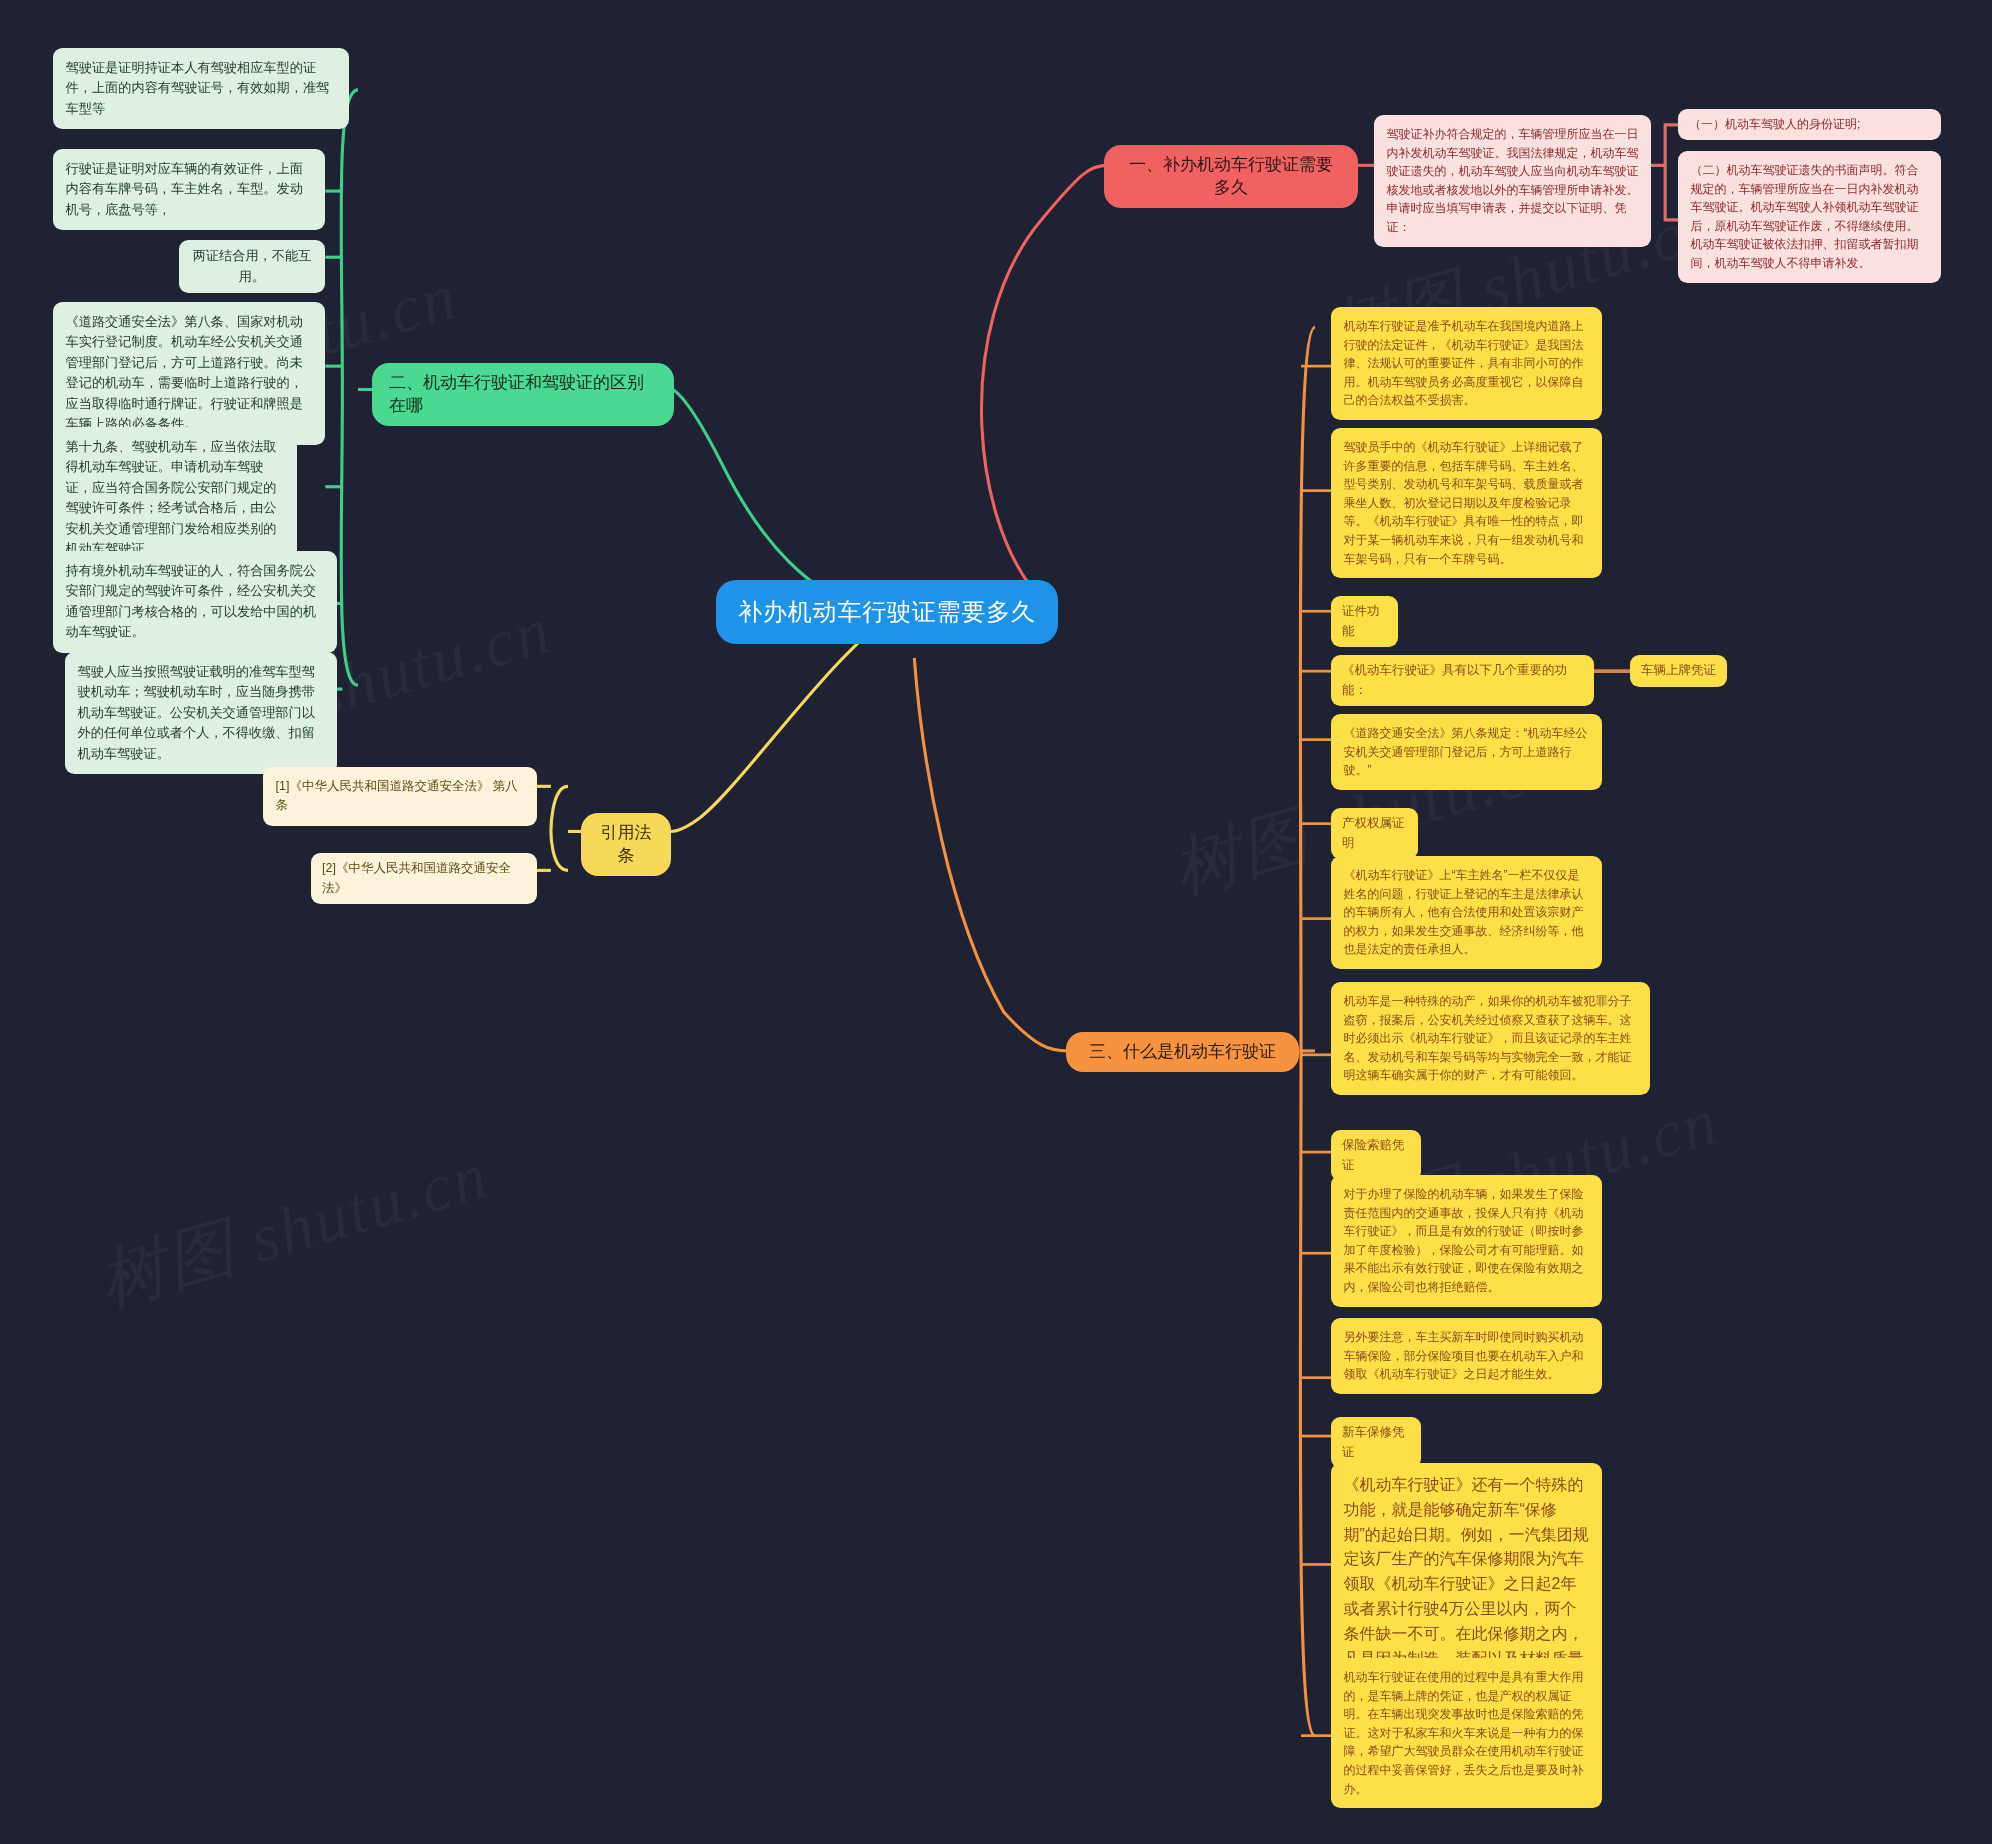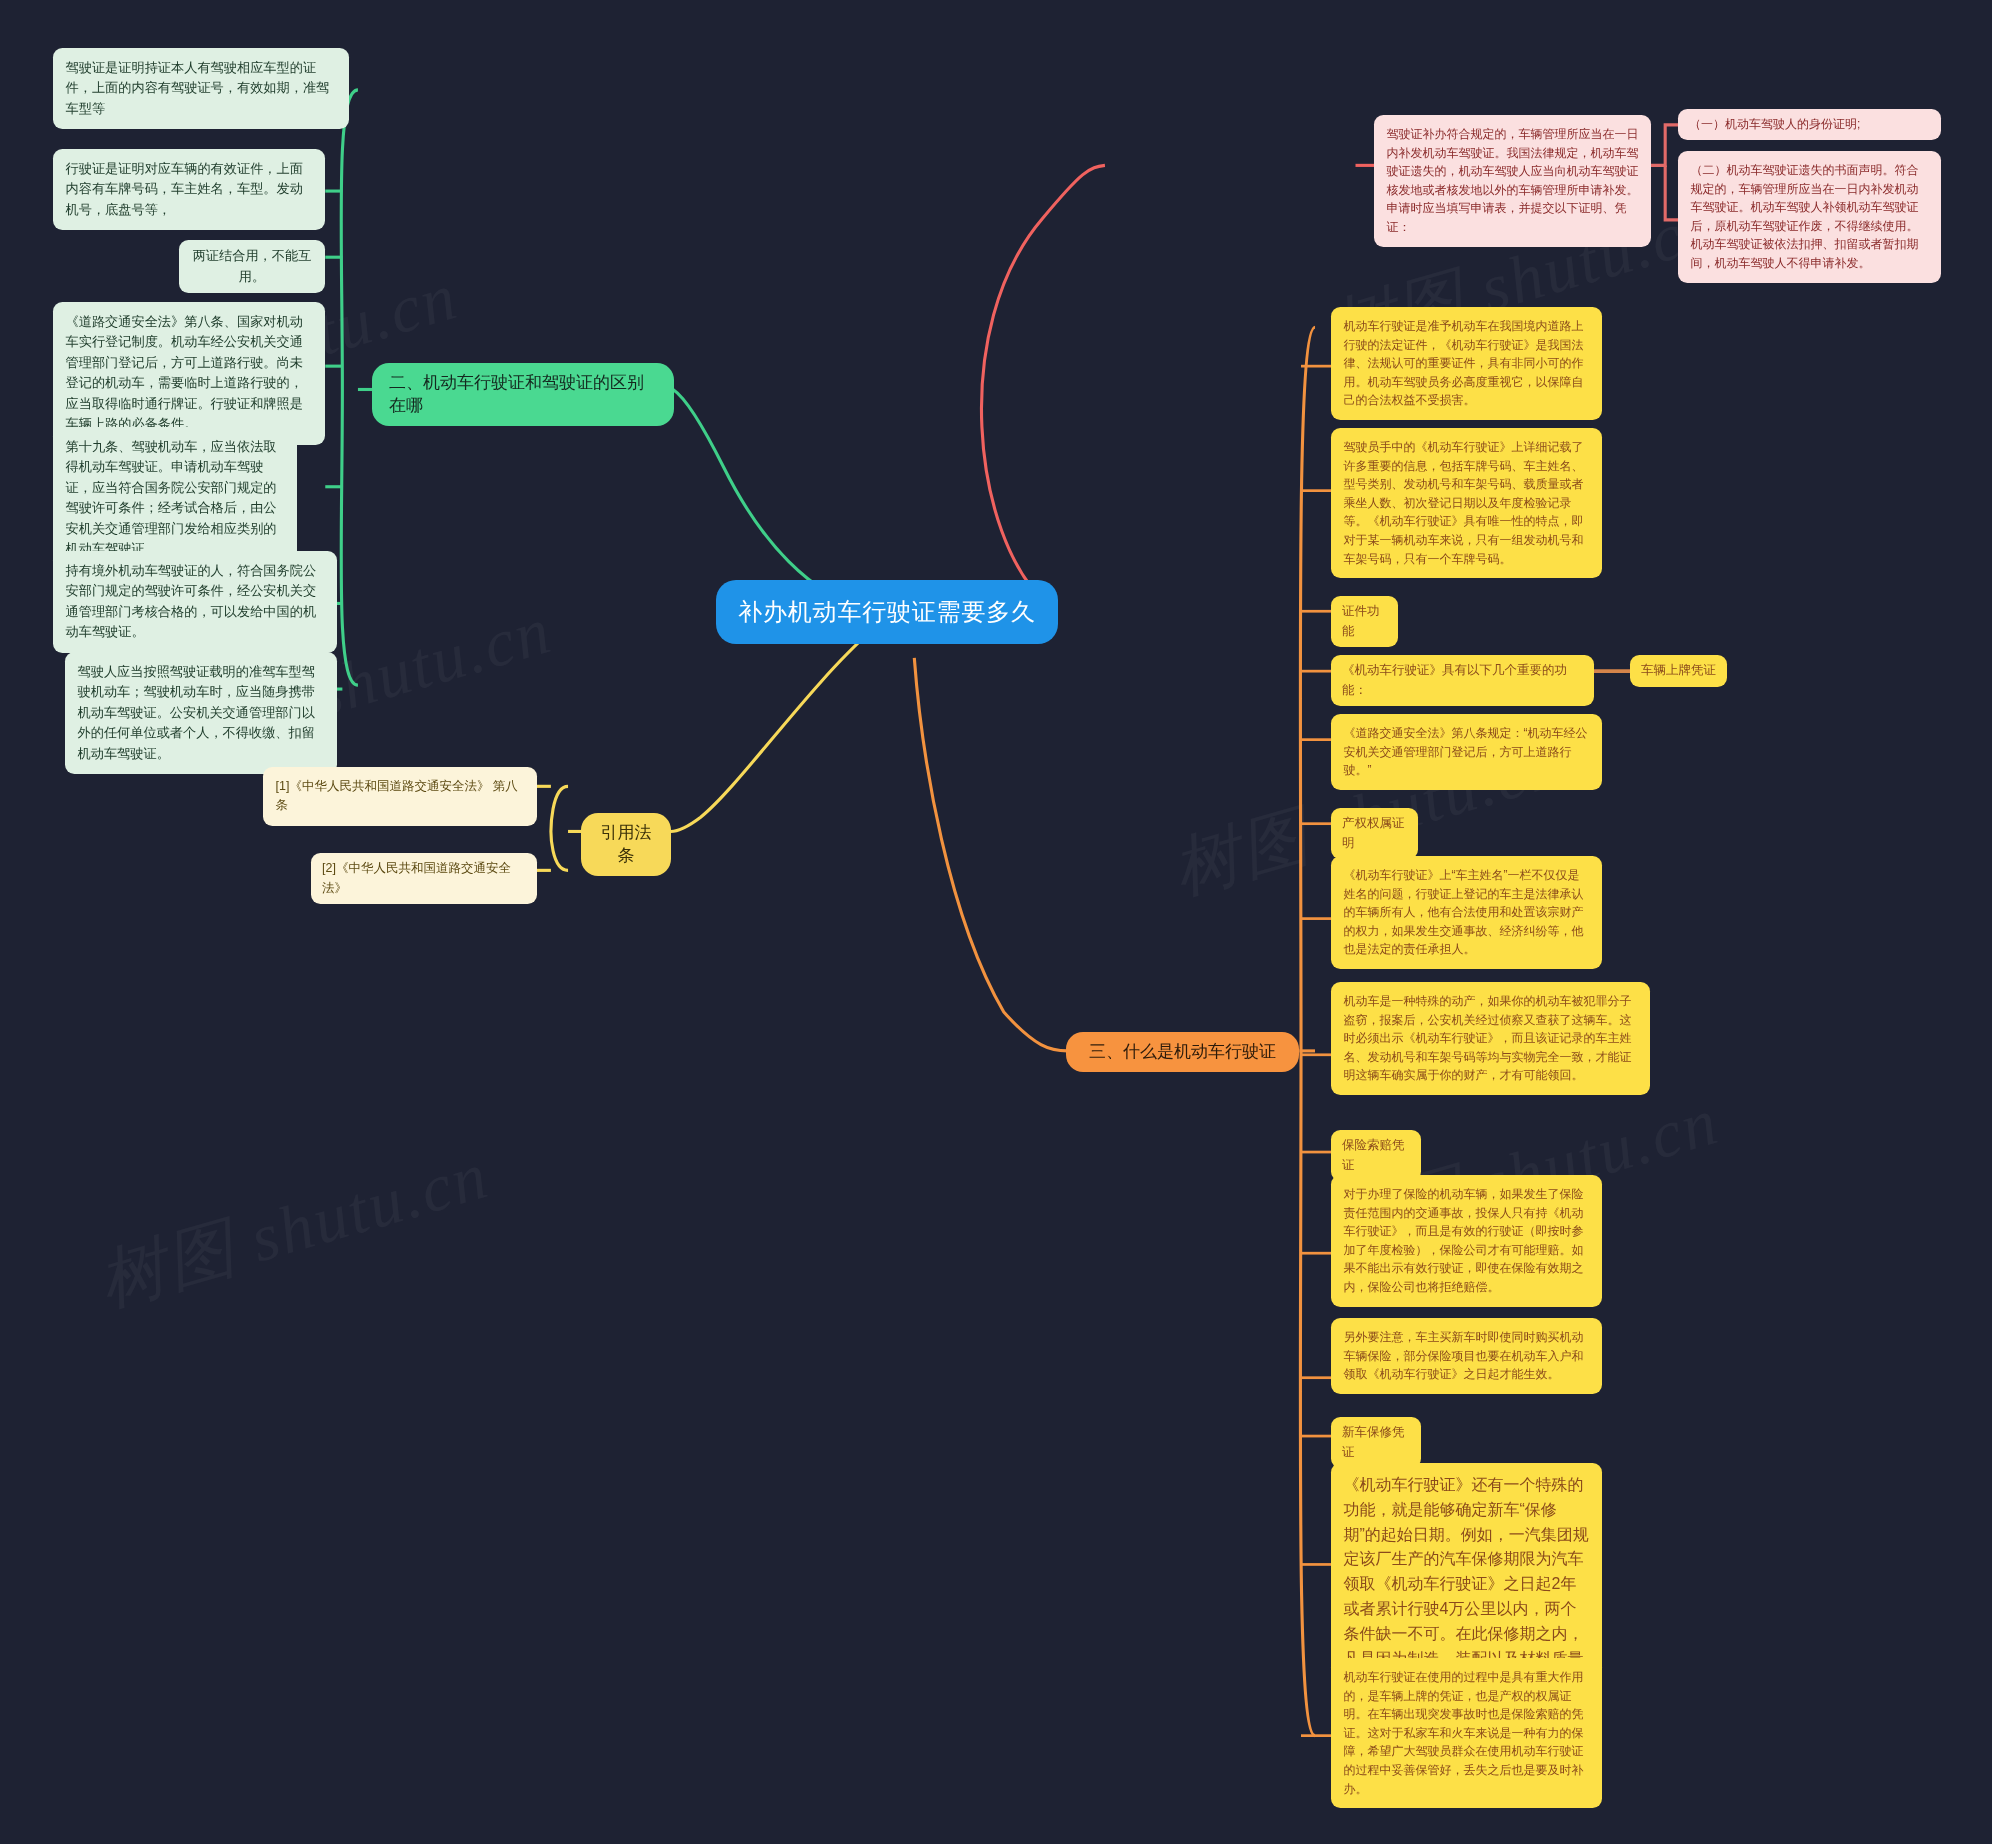--- a/index.html
+++ b/index.html
@@ -140,20 +140,23 @@
     <path d="M1672 2010 L1712 2010" stroke="#f2923f" stroke-width="3.5" fill="none"></path>
     <path d="M1672 2230 L1712 2230" stroke="#f2923f" stroke-width="3.5" fill="none"></path>
 
     <path d="M2048 862 L2095 862" stroke="#d4844a" stroke-width="5" fill="none"></path>
   </svg>
 
   <div class="node root" style="left:716px; top:580px; width:342px;">
     <span>补办机动车行驶证需要多久</span>
   </div>
 
+  <div class="node pill red" style="left:1104px; top:145px; width:254px; text-align:center;">
+    <span>一、补办机动车行驶证需要多久</span>
+  </div>
 
   <div class="node card pinkish" style="left:1374px; top:115px; width:277px; font-size:12px;">
     <span>驾驶证补办符合规定的，车辆管理所应当在一日内补发机动车驾驶证。我国法律规定，机动车驾驶证遗失的，机动车驾驶人应当向机动车驾驶证核发地或者核发地以外的车辆管理所申请补发。申请时应当填写申请表，并提交以下证明、凭证：</span>
   </div>
 
   <div class="node card pinkish small" style="left:1678px; top:109px; width:263px; font-size:12px;">
     <span>（一）机动车驾驶人的身份证明;</span>
   </div>
 
   <div class="node card pinkish" style="left:1678px; top:151px; width:263px; font-size:12px;">

